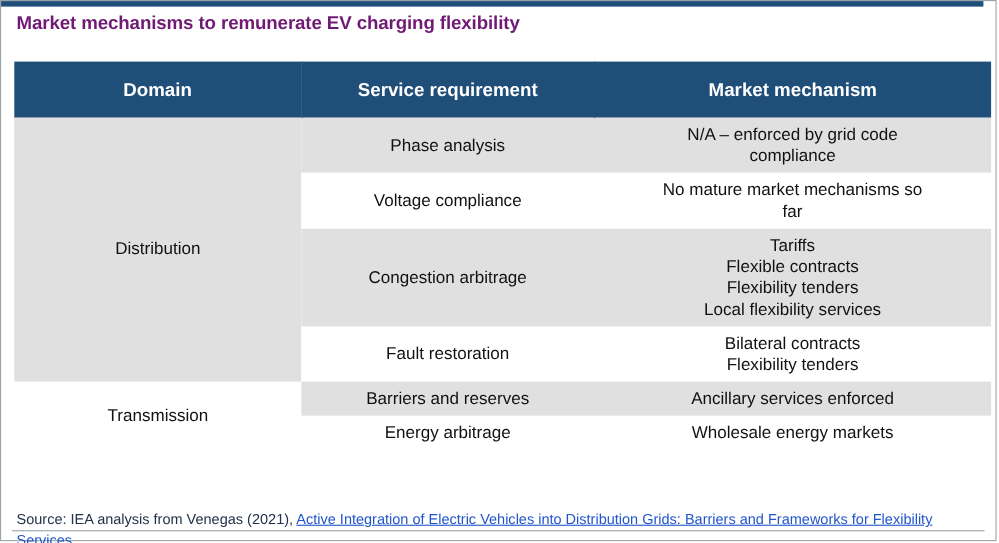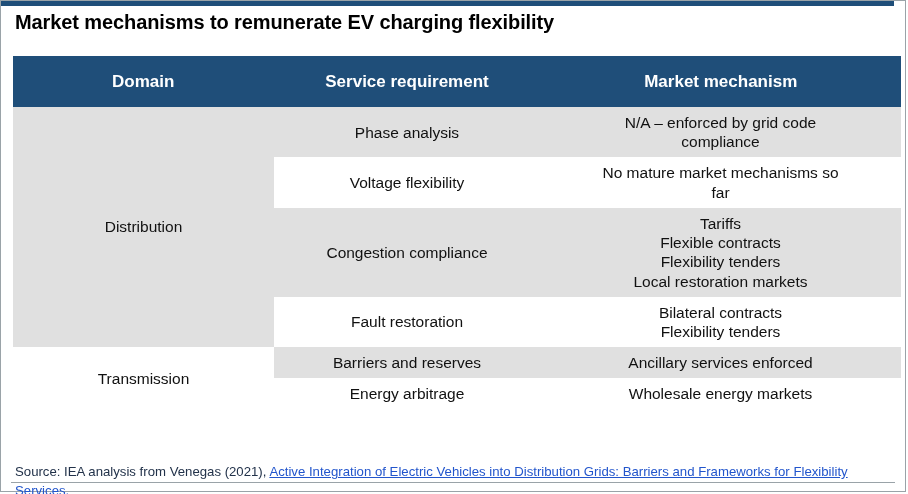--- a/index.html
+++ b/index.html
@@ -26,23 +26,23 @@
     top: 0;
     left: 0;
     width: 893px;
     height: 5px;
     background: #1f4e79;
   }
   .title {
     position: absolute;
     top: 10px;
     left: 14px;
-    font-size: 20px;
+    font-size: 17px;
     font-weight: bold;
-    color: #000000;
+    color: #701a75;
     letter-spacing: -0.1px;
     white-space: nowrap;
   }
   .table-wrap {
     position: absolute;
     top: 55px;
     left: 12px;
     width: 888px;
   }
   table.matrix {
@@ -133,34 +133,34 @@
         <tr>
           <td class="shade domain-cell" rowspan="4">Distribution</td>
           <td class="shade vline">Phase analysis</td>
           <td class="shade vline">
             <span class="cellline">N/A – enforced by grid code</span>
             <span class="cellline">compliance</span>
           </td>
         </tr>
 
         <tr>
-          <td class="plain vline">Voltage flexibility</td>
+          <td class="plain vline">Voltage compliance</td>
           <td class="plain vline">
             <span class="cellline">No mature market mechanisms so</span>
             <span class="cellline">far</span>
           </td>
         </tr>
 
         <tr>
-          <td class="shade vline">Congestion compliance</td>
+          <td class="shade vline">Congestion arbitrage</td>
           <td class="shade vline">
             <span class="cellline">Tariffs</span>
             <span class="cellline">Flexible contracts</span>
             <span class="cellline">Flexibility tenders</span>
-            <span class="cellline">Local restoration markets</span>
+            <span class="cellline">Local flexibility services</span>
           </td>
         </tr>
 
         <tr>
           <td class="plain vline">Fault restoration</td>
           <td class="plain vline">
             <span class="cellline">Bilateral contracts</span>
             <span class="cellline">Flexibility tenders</span>
           </td>
         </tr>

